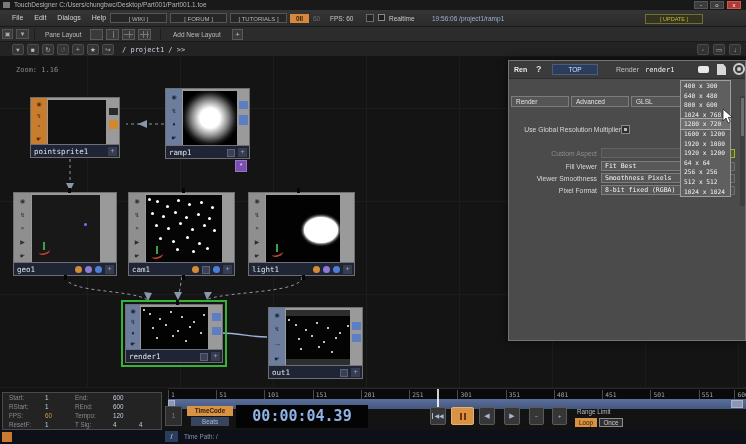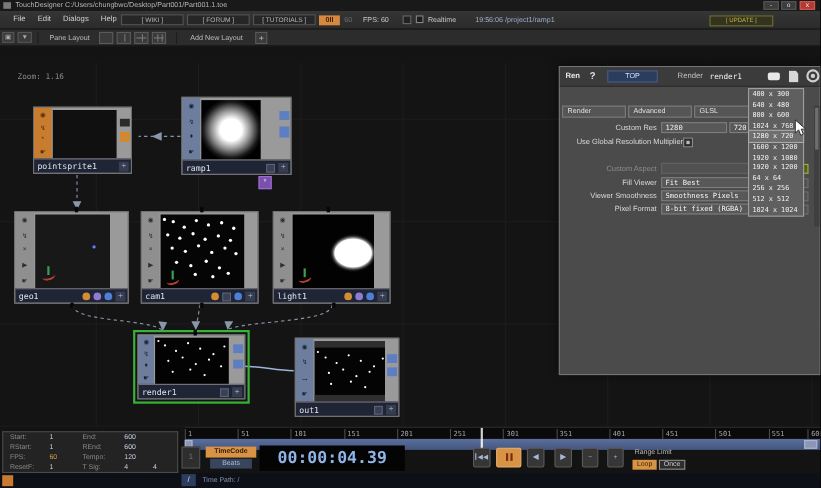--- a/index.html
+++ b/index.html
@@ -229,20 +229,33 @@
     <span class="lay-btn abs" style="left:138px">
         <i style="left:1px;top:4px;width:9px;height:1px"></i>
         <i style="left:4px;top:1px;width:1px;height:7px"></i>
         <i style="left:8px;top:1px;width:1px;height:7px"></i>
       </span>
     <span class="vsep abs" style="left:160px"></span>
     <span id="add-layout-label" class="abs">Add New Layout</span>
     <span id="add-layout-btn" class="abs">+</span>
   </div>
 
+  <div id="navbar" class="abs">
+    <span class="nav-icon abs" style="left:12px">▾</span>
+    <span class="nav-icon abs" style="left:27px">■</span>
+    <span class="nav-icon abs" style="left:42px">↻</span>
+    <span class="nav-icon dim abs" style="left:57px">↺</span>
+    <span class="nav-icon abs" style="left:72px">+</span>
+    <span class="nav-icon abs" style="left:87px">★</span>
+    <span class="nav-icon abs" style="left:102px">↪</span>
+    <span id="breadcrumb" class="abs mono">/ project1 / &gt;&gt;</span>
+    <span class="nav-icon abs" style="left:697px">◦</span>
+    <span class="nav-icon abs" style="left:713px">▭</span>
+    <span class="nav-icon abs" style="left:729px">↓</span>
+  </div>
 
   <div id="network" class="abs">
     <span id="zoom-label" class="abs mono">Zoom: 1.16</span>
 
     <svg id="wires" class="abs" width="746" height="331">
       <g stroke="#8a97ab" stroke-width="1" fill="none" stroke-dasharray="3,3">
         <path d="M164,67 L126,67"></path>
         <path d="M70,102 L70,132"></path>
         <path d="M66,220 C66,236 130,232 148,243"></path>
         <path d="M182,220 L178,242"></path>
@@ -269,21 +282,21 @@
       <div class="notch" style="right:1px;top:10px;height:7px;background:#2a2a2a"></div>
       <div class="notch" style="right:1px;top:22px;height:9px;background:#d2882f"></div>
       <div class="nlabel">
         <span>pointsprite1</span>
         <span class="flags">
             <i class="fplus">+</i>
           </span>
       </div>
     </div>
 
-    <div class="node" style="left:165px;top:31px;width:100px;height:71px">
+    <div class="node" style="left:165px;top:31px;width:85px;height:71px">
       <div class="icol icol-blue" style="bottom:13px">
         <span>◉</span>
         <span>↯</span>
         <span>♦</span>
         <span>☛</span>
       </div>
       <div class="vp" style="left:17px;top:2px;width:54px;height:54px;background:radial-gradient(circle at 50% 50%, #ffffff 0 26%, #888 48%, #1a1a1a 66%, #000 75%)"></div>
       <div class="notch" style="right:1px;top:12px;height:8px;background:#5d7ec2"></div>
       <div class="notch" style="right:1px;top:26px;height:10px;background:#5d7ec2"></div>
       <div class="nlabel">
@@ -432,25 +445,20 @@
       <span id="icon-target" class="abs"></span>
     </div>
 
     <div id="tabs" class="abs">
 
     <span class="tab">Render</span>
         <span class="tab">Advanced</span>
         <span class="tab">GLSL</span>
       </div>
 
-    <div class="prow" style="top:50px">
-      <span class="plabel">Custom Res</span>
-      <span class="pfield" style="left:92px;width:60px">1280</span>
-      <span class="pfield" style="left:154px;width:60px">720</span>
-    </div>
     <div class="prow" style="top:63px">
       <span class="plabel" style="right:118px">Use Global Resolution Multiplier</span>
       <span id="mult-toggle"></span>
     </div>
     <div class="prow dim" style="top:87px">
       <span class="plabel">Custom Aspect</span>
       <span class="pfield" style="left:92px;width:122px"></span>
       <span class="arrow-btn active">▶</span>
     </div>
     <div class="prow" style="top:100px">

